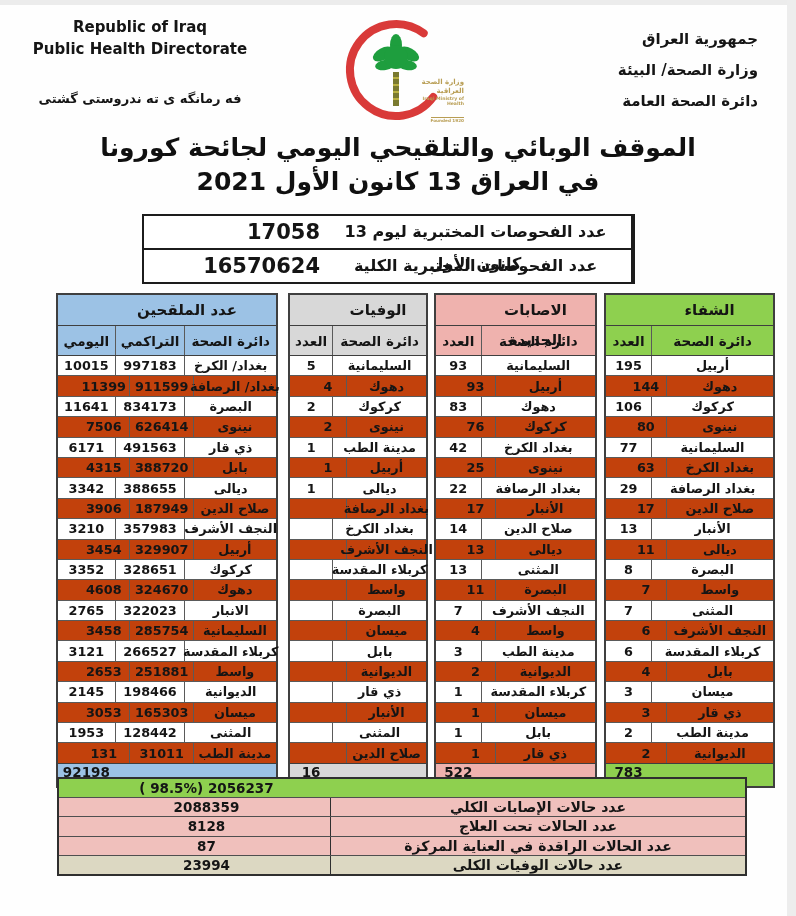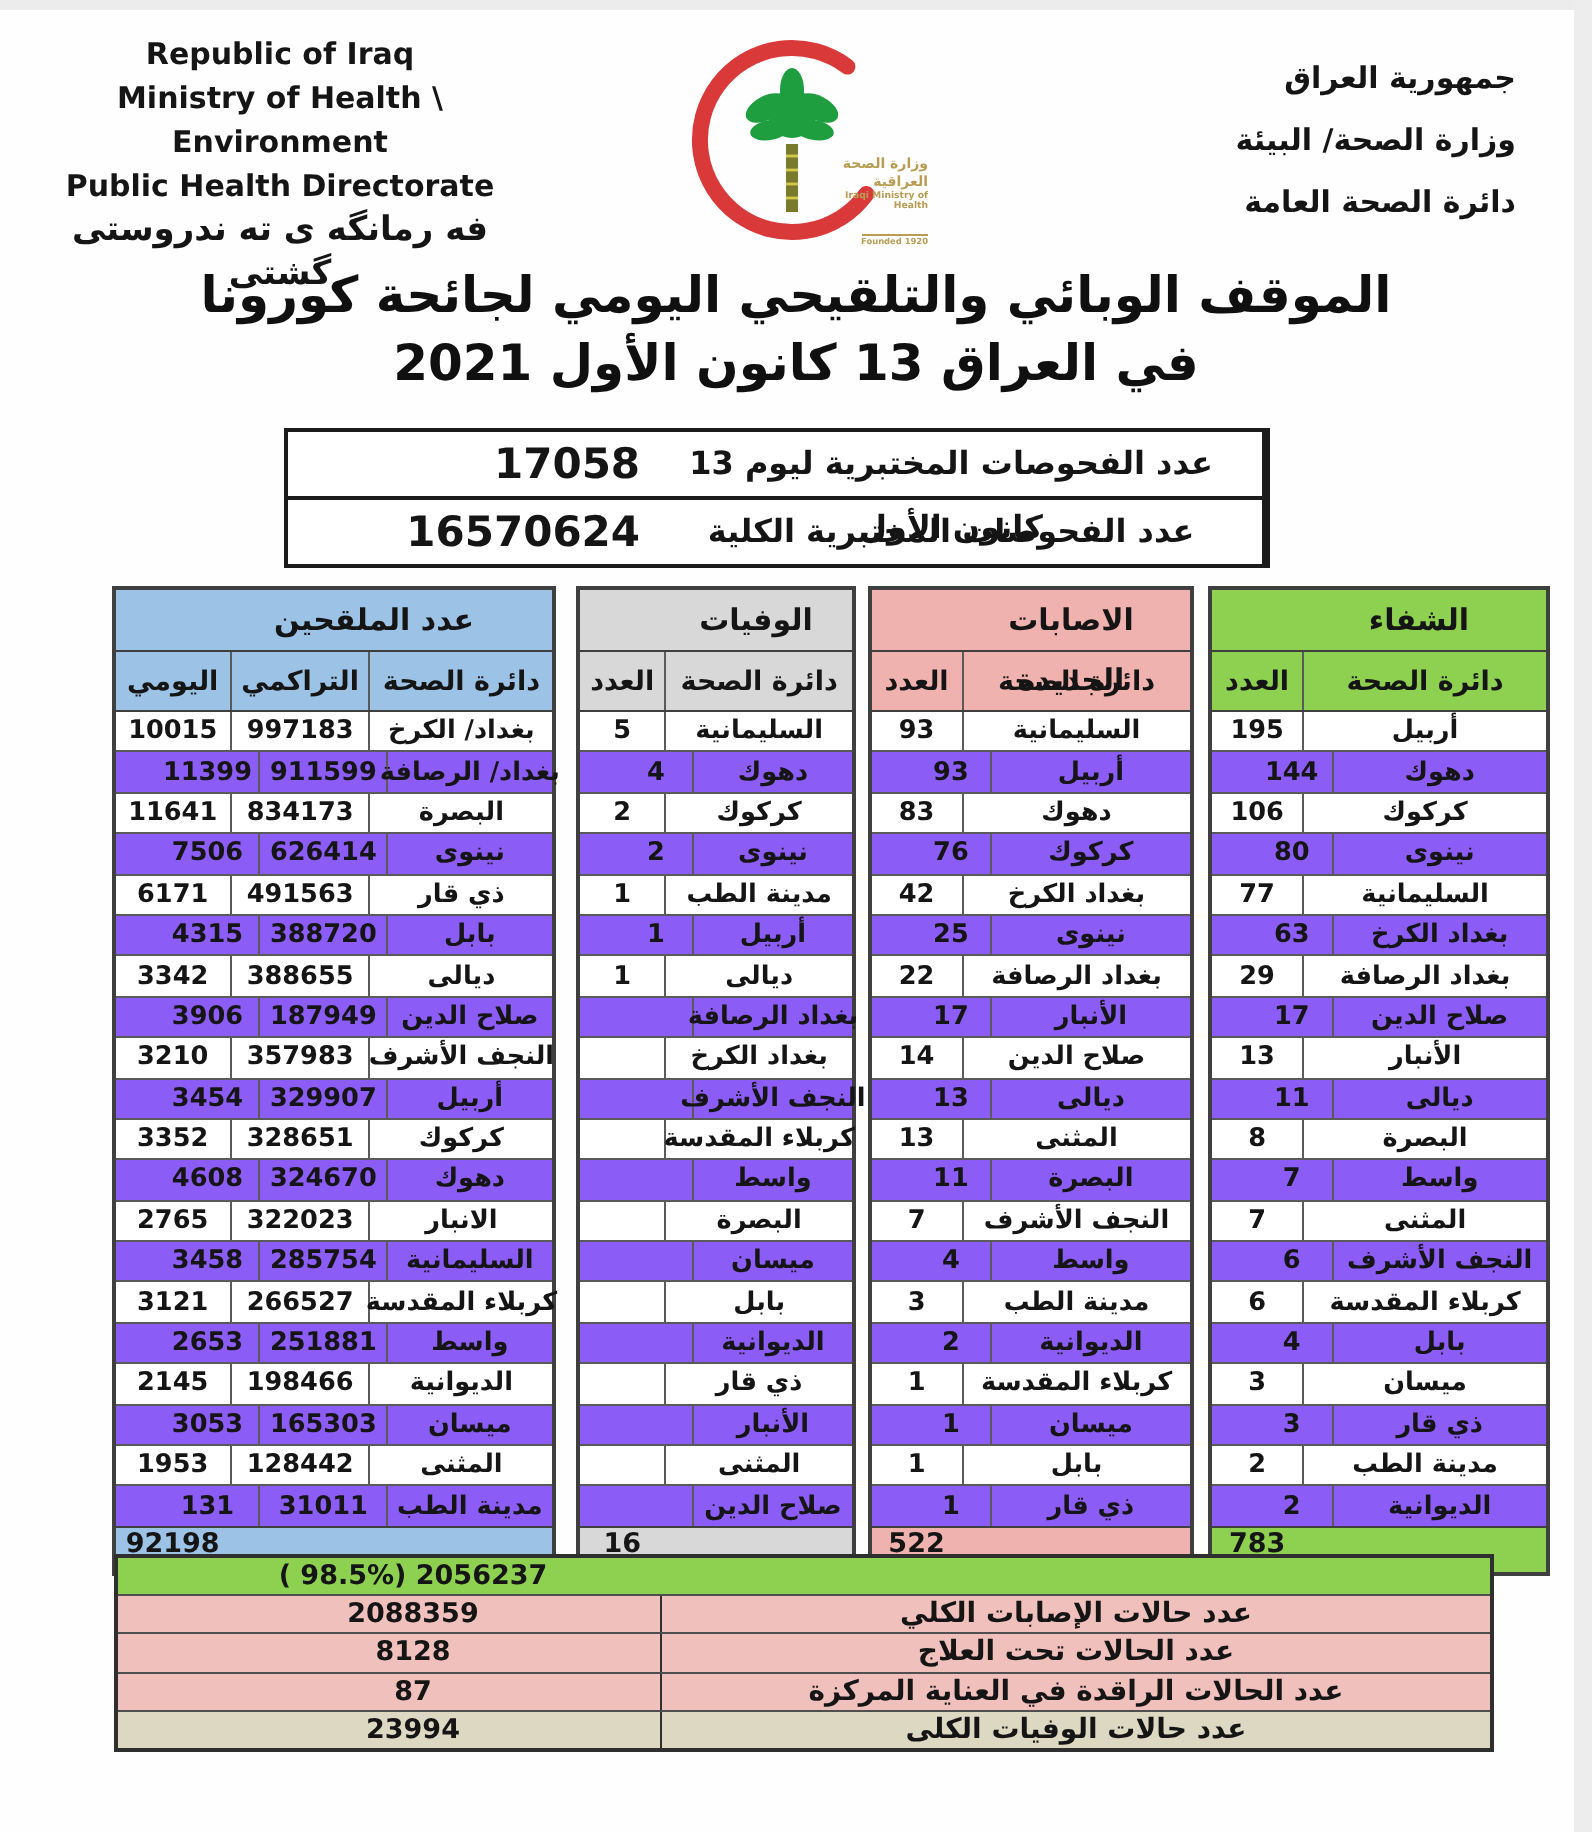--- a/index.html
+++ b/index.html
@@ -6,21 +6,21 @@
   .page {
     position:relative; width:796px; height:916px; background:#fefefe;
     font-family:"DejaVu Sans", sans-serif; font-weight:700; color:#151515;
     overflow:hidden;
   }
   .page::before { content:""; position:absolute; left:0; top:0; width:100%; height:5px; background:#ececec; }
   .page::after  { content:""; position:absolute; right:0; top:0; width:9px; height:100%; background:#ededed; }
 
   
   .hdr-en { position:absolute; left:10px; top:16px; width:260px; text-align:center; font-size:15px; line-height:22px; }
-  .hdr-en .ku { font-size:17px; direction:rtl; }
+  .hdr-en .ku { font-size:13px; direction:rtl;margin-top:28px; }
   .hdr-ar { position:absolute; right:30px; top:24px; width:222px; direction:rtl; text-align:right; padding-right:8px; font-size:15px; line-height:31px; }
   .logo { position:absolute; left:336px; top:12px; width:130px; height:124px; }
   .logo svg { position:absolute; left:0; top:0; }
   .logo-text { position:absolute; right:2px; top:66px; width:60px; text-align:right; color:#b89d53; line-height:1.25; }
   .logo-text .l1 { font-size:7px; direction:rtl; }
   .logo-text .l2 { font-size:4.6px; }
   .logo-text .l3 { font-size:4.2px; border-top:0.5px solid #b89d53; display:inline-block; }
 
   
   .title { position:absolute; top:131px; left:0; width:100%; text-align:center; direction:rtl; font-size:25px; line-height:34px; color:#101010; }
@@ -38,21 +38,21 @@
   .t-title { height:30px; line-height:30px; text-align:center; direction:rtl; font-size:15px; background:var(--hdr); border-bottom:1.5px solid #3f3f3f;padding-left:40px; }
   .t-head { display:flex; height:29px; background:var(--hdr); border-bottom:1.5px solid #3f3f3f; }
   .t-head .c { display:flex; align-items:center; justify-content:center; font-size:13.5px; direction:rtl; }
   .t-row, .t-total { display:flex; }
   .t-row { height:19.4px; }
   .t-body > div + .t-row, .t-body .t-row + .t-row { border-top:1px solid #5a5a5a; }
   .t-body .t-row:first-of-type { border-top:none; }
   .t-row .c { display:flex; align-items:center; justify-content:center; font-size:12.8px; white-space:nowrap; direction:rtl; }
   .c + .c { border-left:1px solid #5a5a5a; }
   .c { box-sizing:border-box; }
-  .t-body .alt { background:#8b5cf6;padding-left:20px; }
+  .t-body .alt { background:#c2410c;padding-left:20px; }
   .t-total { height:22px; background:var(--hdr); border-top:1.5px solid #3f3f3f;flex-direction:column; }
   .t-total .c { display:flex; align-items:center; justify-content:center; font-size:13.5px; direction:rtl; }
 
   .vacc { left:56px; width:222px; }
   .vacc .daily{width:26%;} .vacc .cum{width:32%;} .vacc .name{width:42%;}
   .deaths { left:288px; width:140px; }
   .deaths .num{width:31%;} .deaths .name{width:69%;}
   .cases { left:434px; width:163px; }
   .cases .num{width:28%;} .cases .name{width:72%;}
   .recov { left:604px; width:171px; }
@@ -68,21 +68,20 @@
   .s-row.pink  { background:#F0C0BC; }
   .s-row.beige { background:#DCD8C2; }
 </style>
 </head>
 <body>
 
 <div class="page">
 
   <div class="hdr-en">
     <div>Republic of Iraq</div>
-    <div>Ministry of Health \ Environment</div>
     <div>Public Health Directorate</div>
     <div class="ku">فه رمانگه ى ته ندروستى گشتى</div>
   </div>
 
   <div class="logo">
     <svg width="130" height="124" viewBox="0 0 130 124">
       <path d="M 87.7 21.3 A 46 46 0 1 0 97.2 85.0" fill="none" stroke="#D93A39" stroke-width="8" stroke-linecap="round"></path>
       <g fill="#1E9E3E">
         <ellipse cx="47" cy="42" rx="11" ry="6" transform="rotate(-28 47 42)"></ellipse>
         <ellipse cx="73" cy="42" rx="11" ry="6" transform="rotate(28 73 42)"></ellipse>

